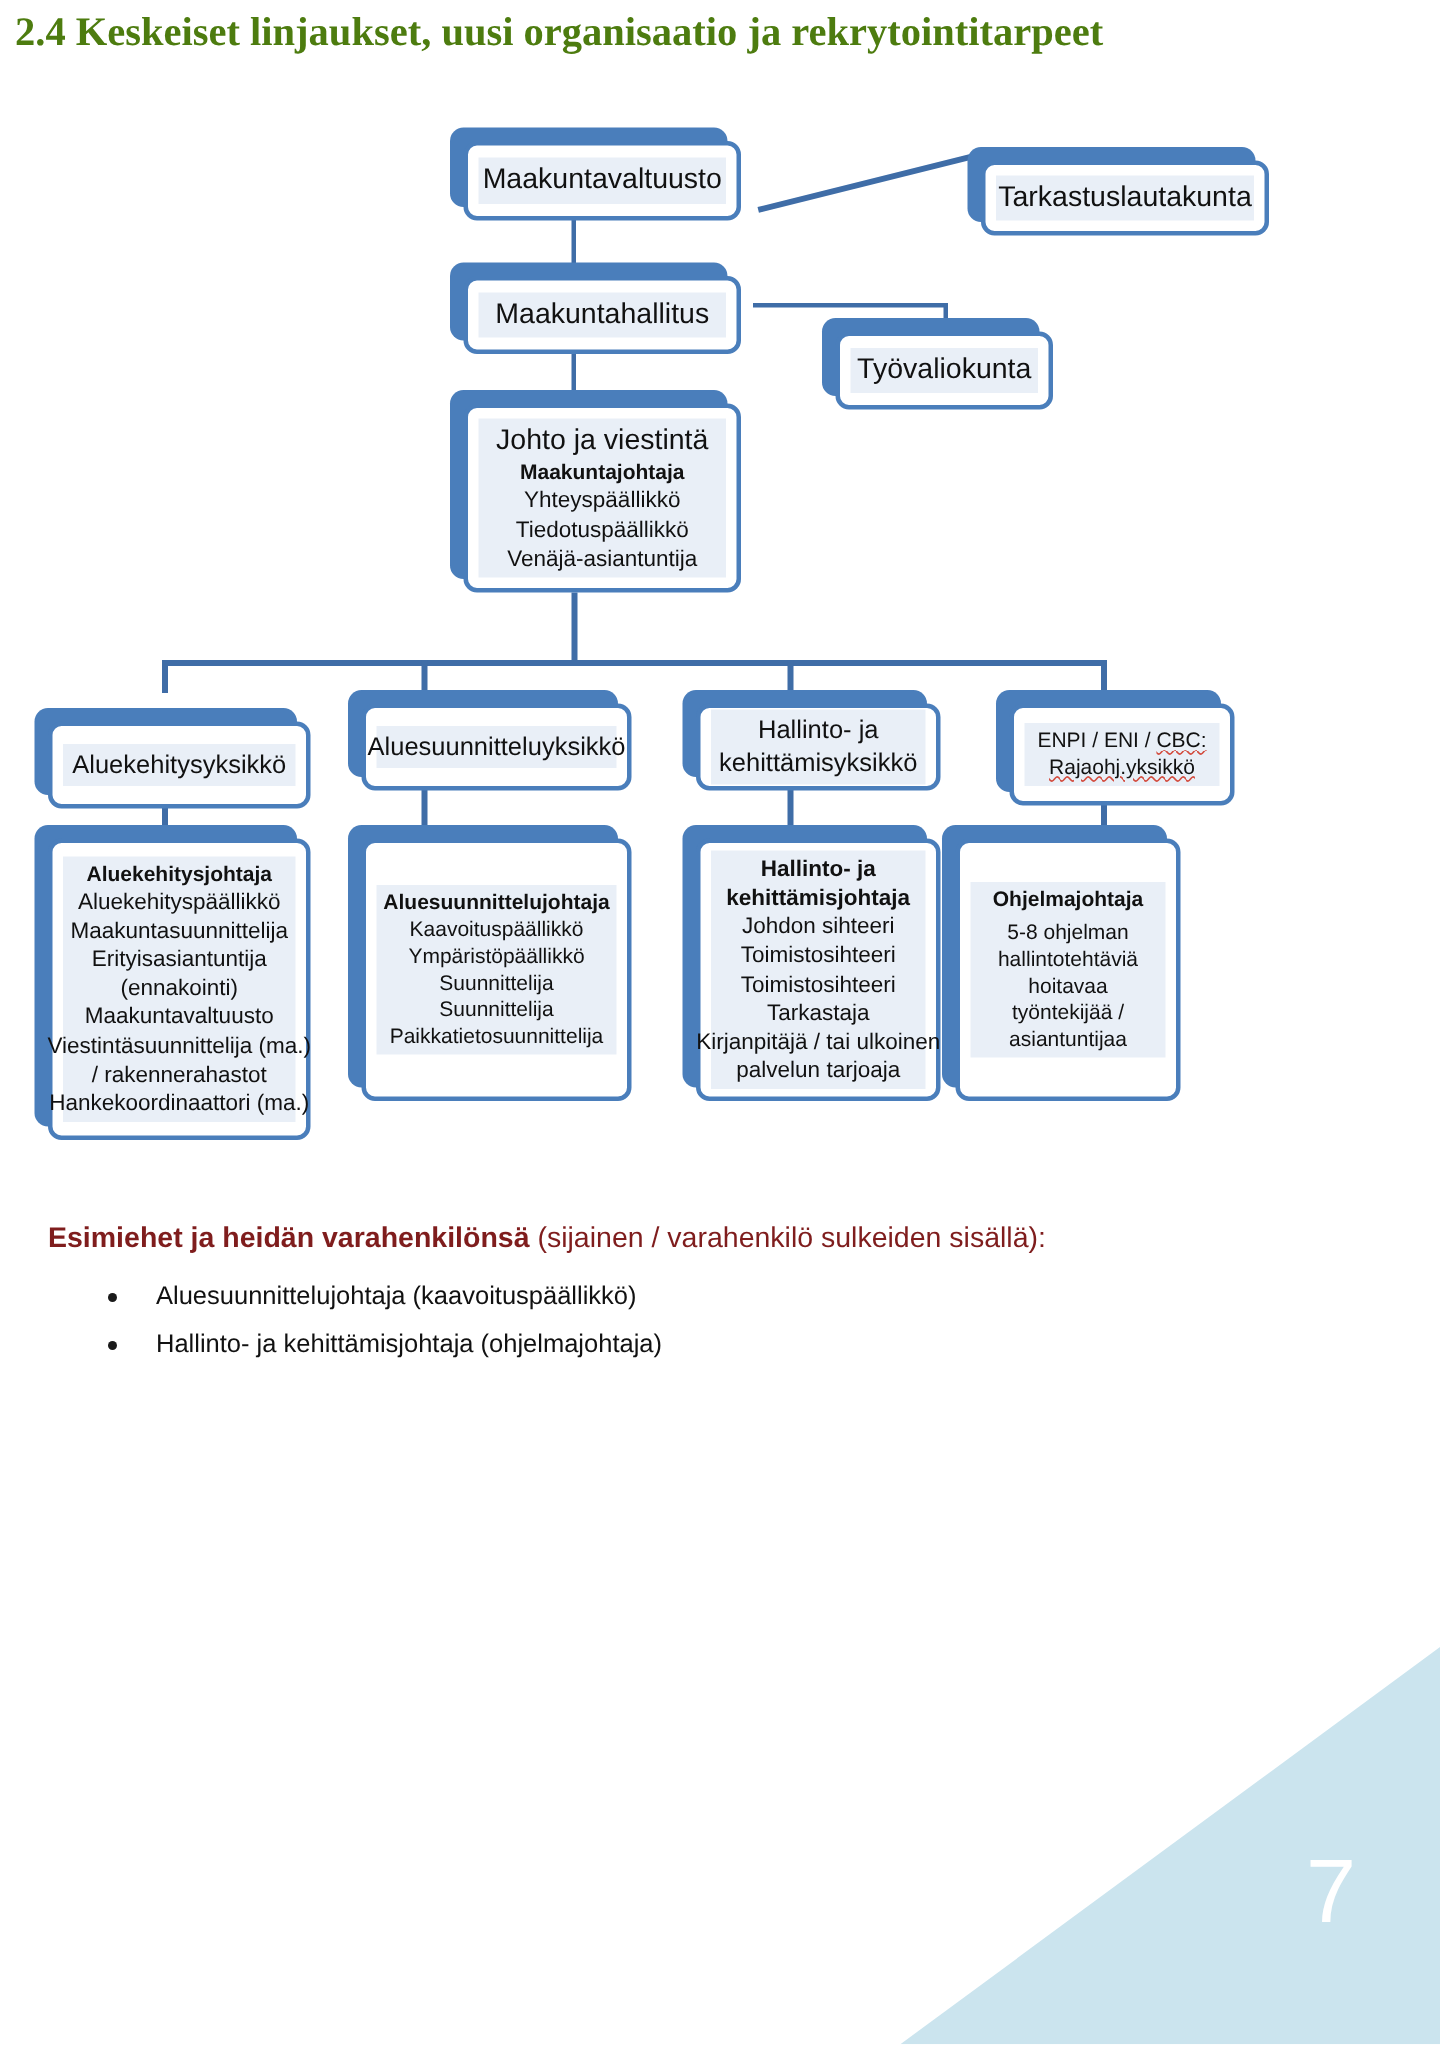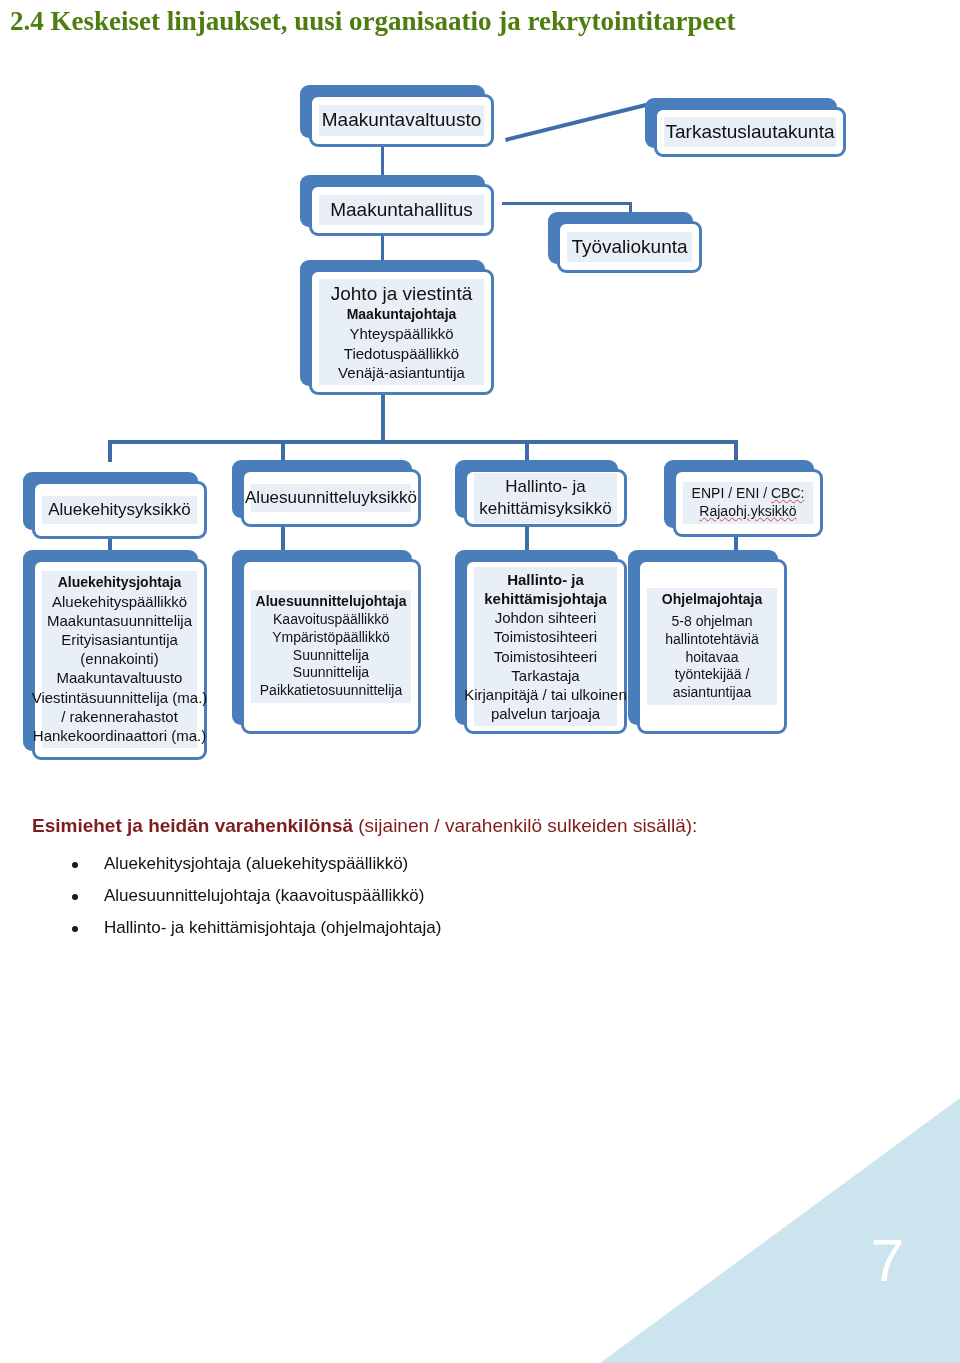--- a/index.html
+++ b/index.html
@@ -260,21 +260,20 @@
     </div>
   </div>
 
 </div>
 
 <div id="bottom-text">
   <div id="lead-line">
     <b>Esimiehet ja heidän varahenkilönsä</b><span> (sijainen / varahenkilö sulkeiden sisällä):</span>
   </div>
   <ul id="bullets">
-    <li>Aluekehitysjohtaja (aluekehityspäällikkö)</li>
     <li>Aluesuunnittelujohtaja (kaavoituspäällikkö)</li>
     <li>Hallinto- ja kehittämisjohtaja (ohjelmajohtaja)</li>
   </ul>
 </div>
 
 <div id="corner-triangle">
   <div class="tri"></div>
 </div>
 <div id="page-number">7</div>
 

